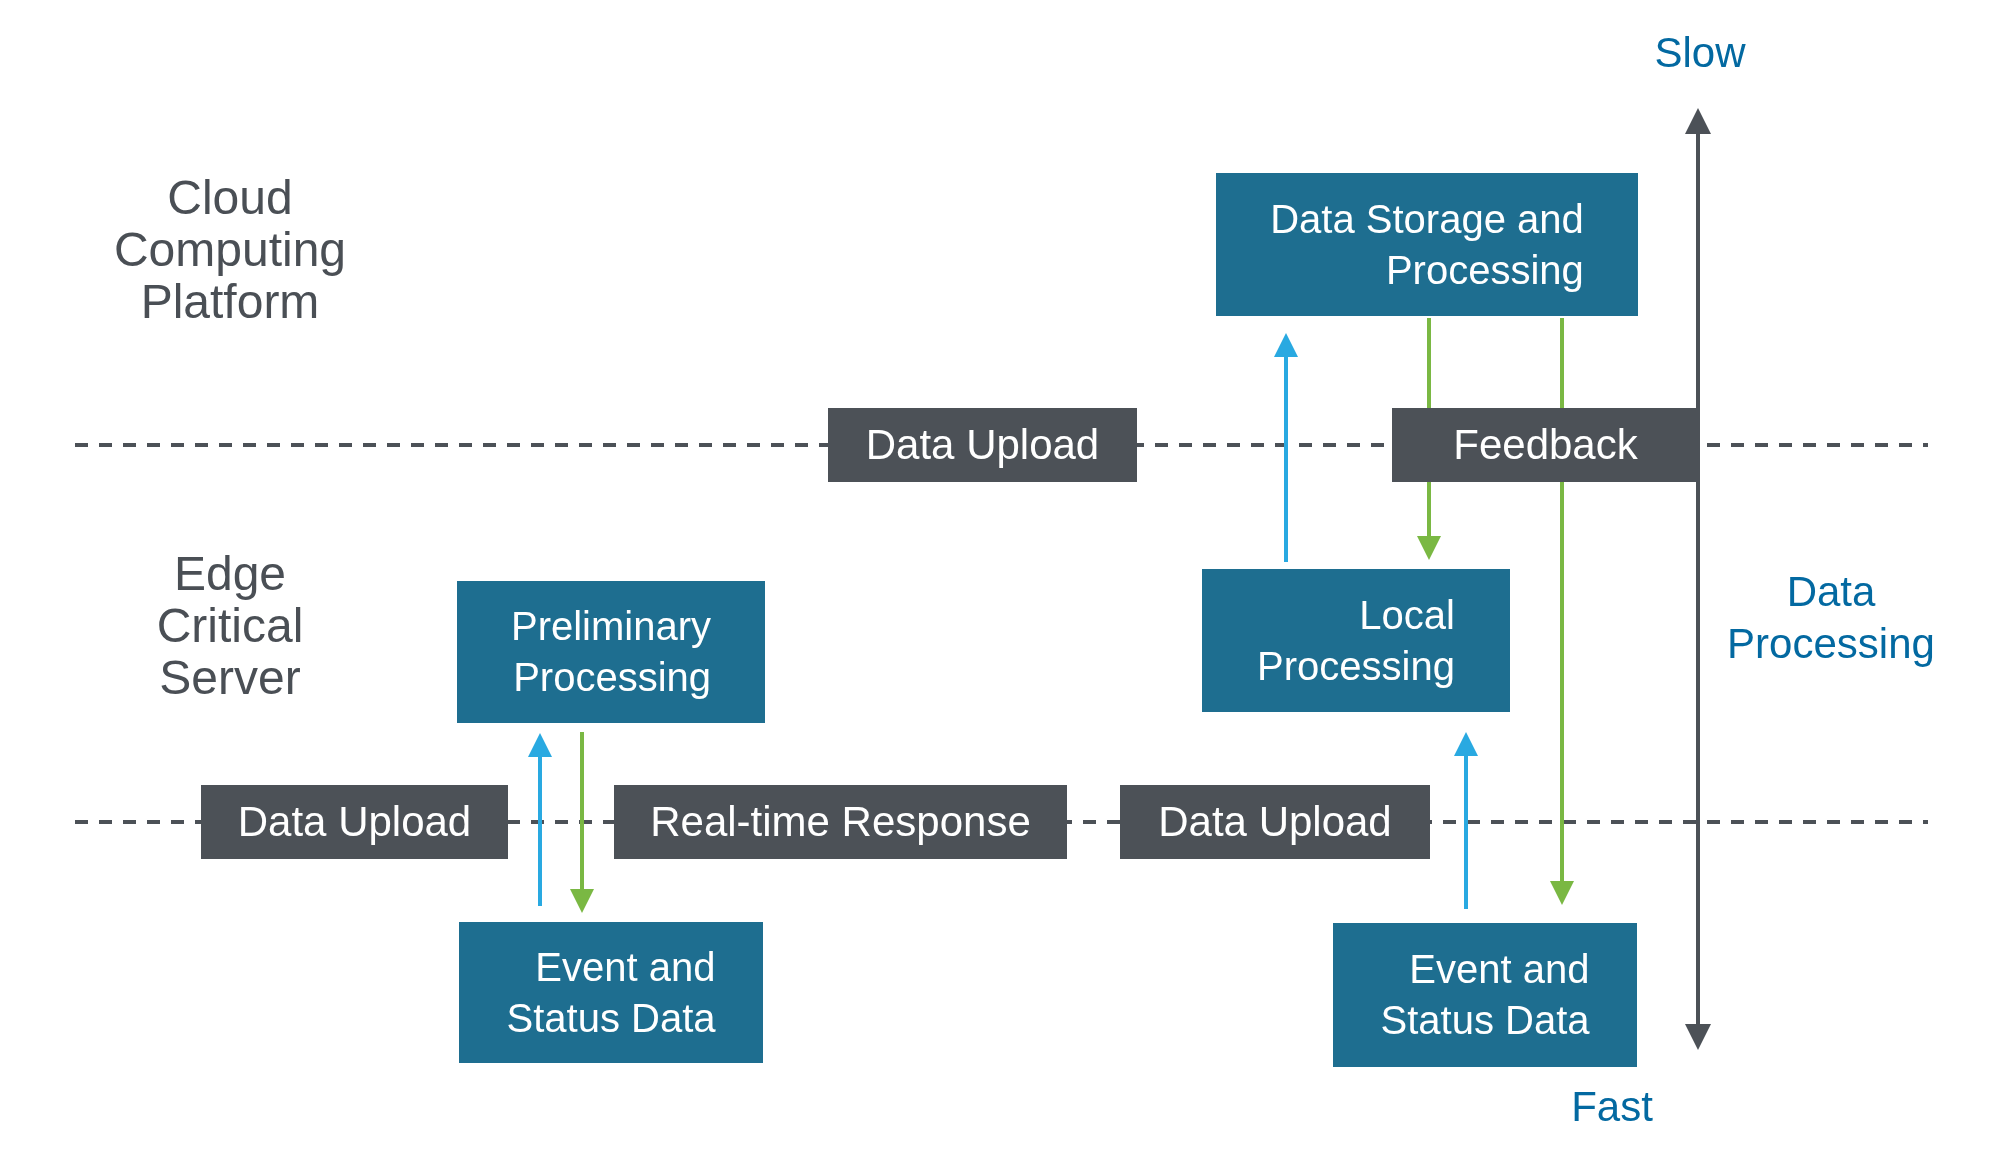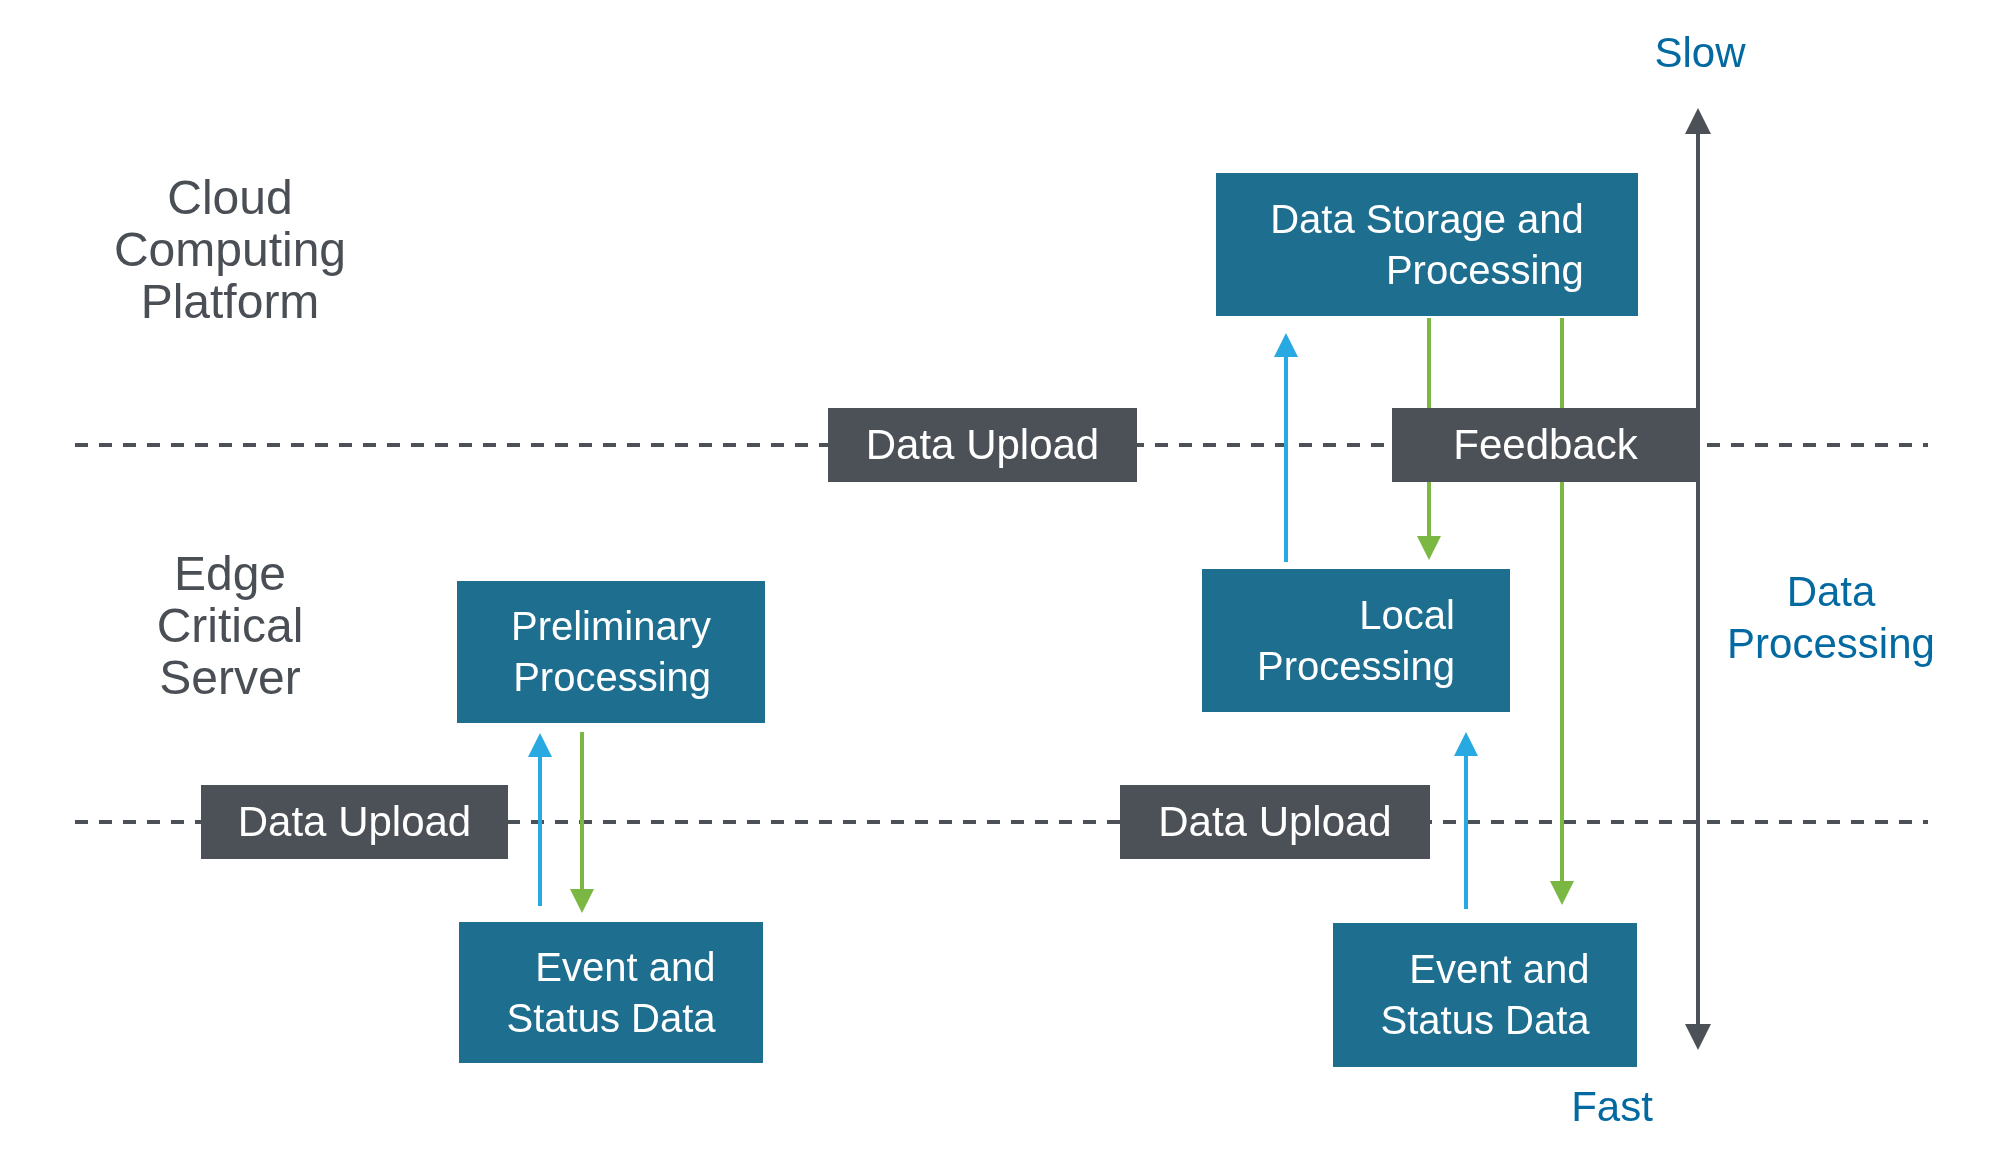--- a/index.html
+++ b/index.html
@@ -82,20 +82,21 @@
   <div class="aline dark" style="left:1696px;top:130px;height:896px;"></div>
   <div class="ahead down dark-h" style="left:1685px;top:1024px;"></div>
   <div class="axis-text" style="left:1645px;top:27px;width:110px;">Slow</div>
   <div class="axis-text" style="left:1557px;top:1081px;width:110px;">Fast</div>
   <div class="axis-text" style="left:1721px;top:566px;width:220px;">Data
 Processing</div>
 
   <div class="link-label" style="left:828px;top:408px;width:309px;">Data Upload</div>
   <div class="link-label" style="left:1354px;top:408px;width:307px;margin-left:38px;">Feedback</div>
   <div class="link-label" style="left:201px;top:785px;width:307px;">Data Upload</div>
+  <div class="link-label" style="left:614px;top:785px;width:453px;">Real-time Response</div>
   <div class="link-label" style="left:1120px;top:785px;width:310px;">Data Upload</div>
 
   <div class="node" style="left:1216px;top:173px;width:422px;height:143px;">Data Storage and
 Processing</div>
   <div class="node" style="left:457px;top:572px;width:308px;height:142px;margin-top:9px;">Preliminary
 Processing</div>
   <div class="node" style="left:1202px;top:569px;width:308px;height:143px;">Local
 Processing</div>
   <div class="node" style="left:459px;top:922px;width:304px;height:141px;">Event and
 Status Data</div>

